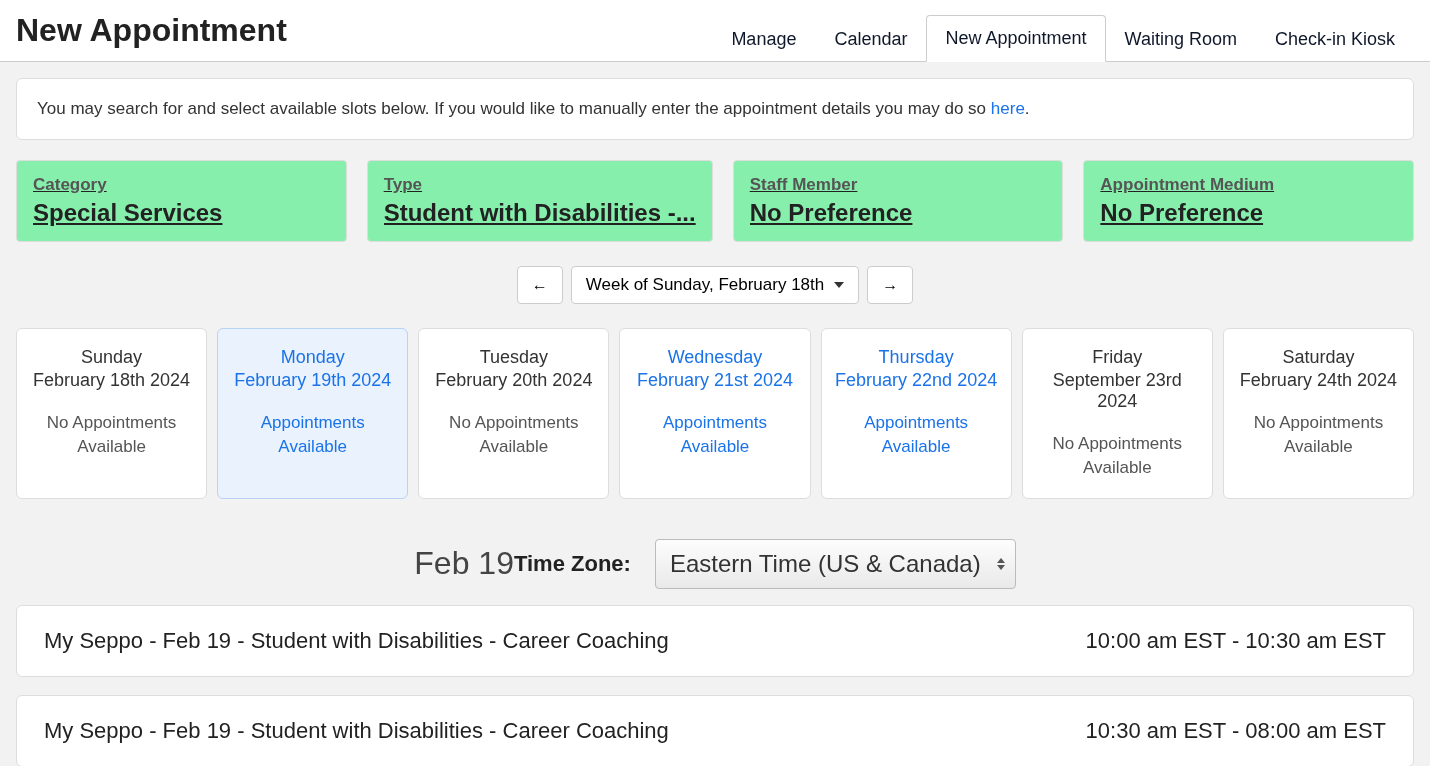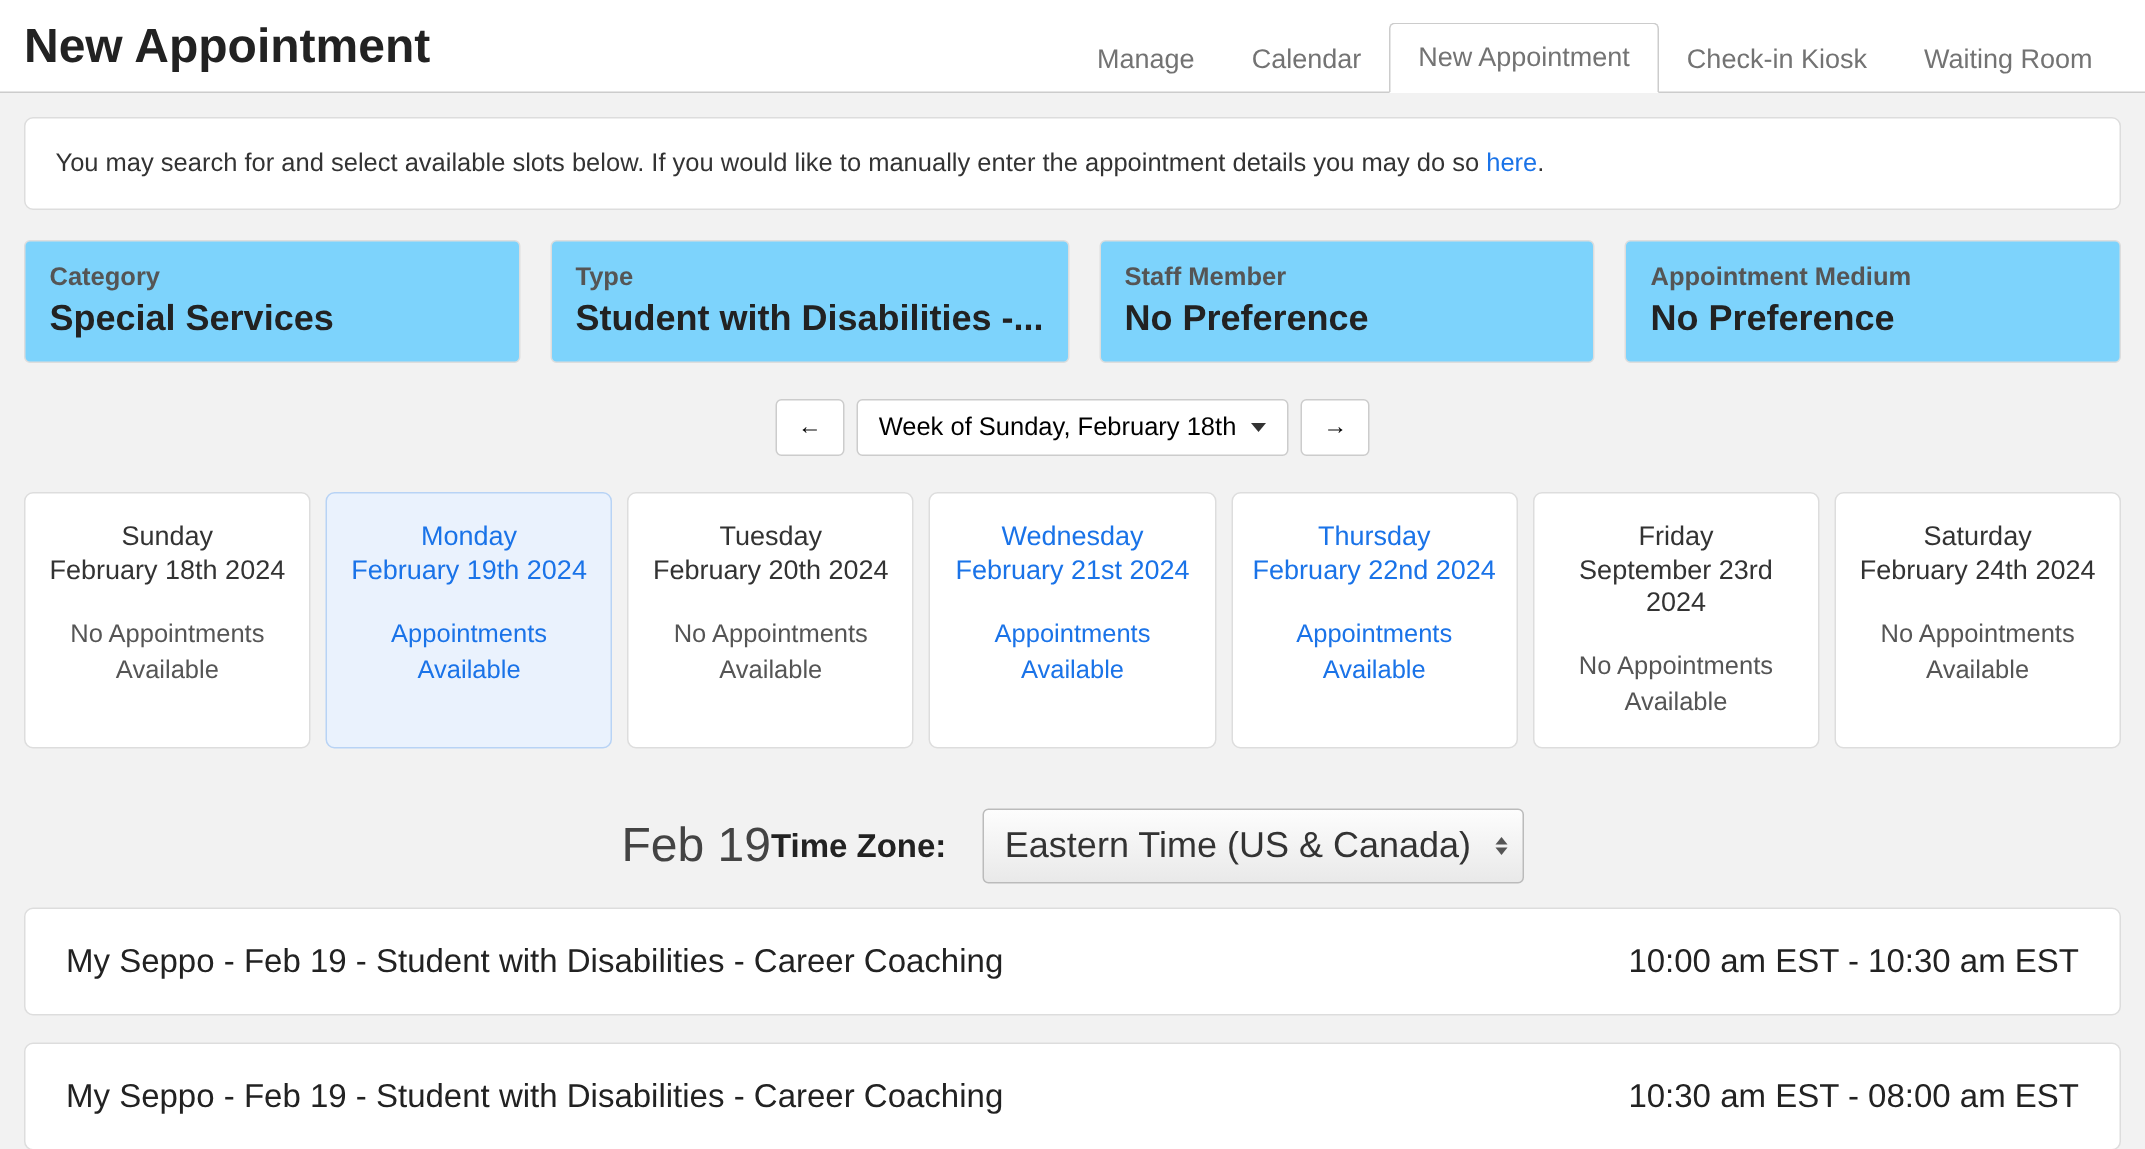--- a/index.html
+++ b/index.html
@@ -23,21 +23,21 @@
     color: #222;
     padding-bottom: 12px;
   }
   .tabs {
     display: flex;
     align-items: flex-end;
   }
   .tab {
     padding: 12px 18px;
     font-size: 18px;
-    color: #737373;
+    color: #0f172a;
     border: 1px solid transparent;
     border-bottom: none;
     margin-bottom: -1px;
     cursor: pointer;
   }
   .tab.active {
     border: 1px solid #ccc;
     border-bottom: 1px solid #fff;
     border-radius: 4px 4px 0 0;
     background: #fff;
@@ -57,25 +57,26 @@
   }
   .info-box a { color: #1a73e8; text-decoration: none; }
 
   .filter-row {
     display: flex;
     gap: 20px;
     margin-top: 20px;
   }
   .filter-box {
     flex: 1;
-    background: #7dd3fc;
+    background: #86efac;
     border: 1px solid #ddd;
     border-radius: 4px;
     padding: 14px 16px;
     cursor: pointer;
+    text-decoration: underline;
   }
   .filter-label {
     font-size: 17px;
     color: #555;
     font-weight: 600;
     margin-bottom: 4px;
   }
   .filter-value {
     font-size: 24px;
     font-weight: 700;
@@ -219,22 +220,22 @@
 </style>
 </head>
 <body>
 
 <div class="topbar">
   <div class="page-title">New Appointment</div>
   <div class="tabs" id="tabs">
       <div class="tab">Manage</div>
       <div class="tab">Calendar</div>
       <div class="tab active">New Appointment</div>
+      <div class="tab">Waiting Room</div>
       <div class="tab">Check-in Kiosk</div>
-      <div class="tab">Waiting Room</div>
     </div>
 </div>
 
 <div class="content">
 
   <div class="info-box">
     <span>You may search for and select available slots below. If you would like to manually enter the appointment details you may do so </span><a href="#">here</a><span>.</span>
   </div>
 
   <div class="filter-row">

